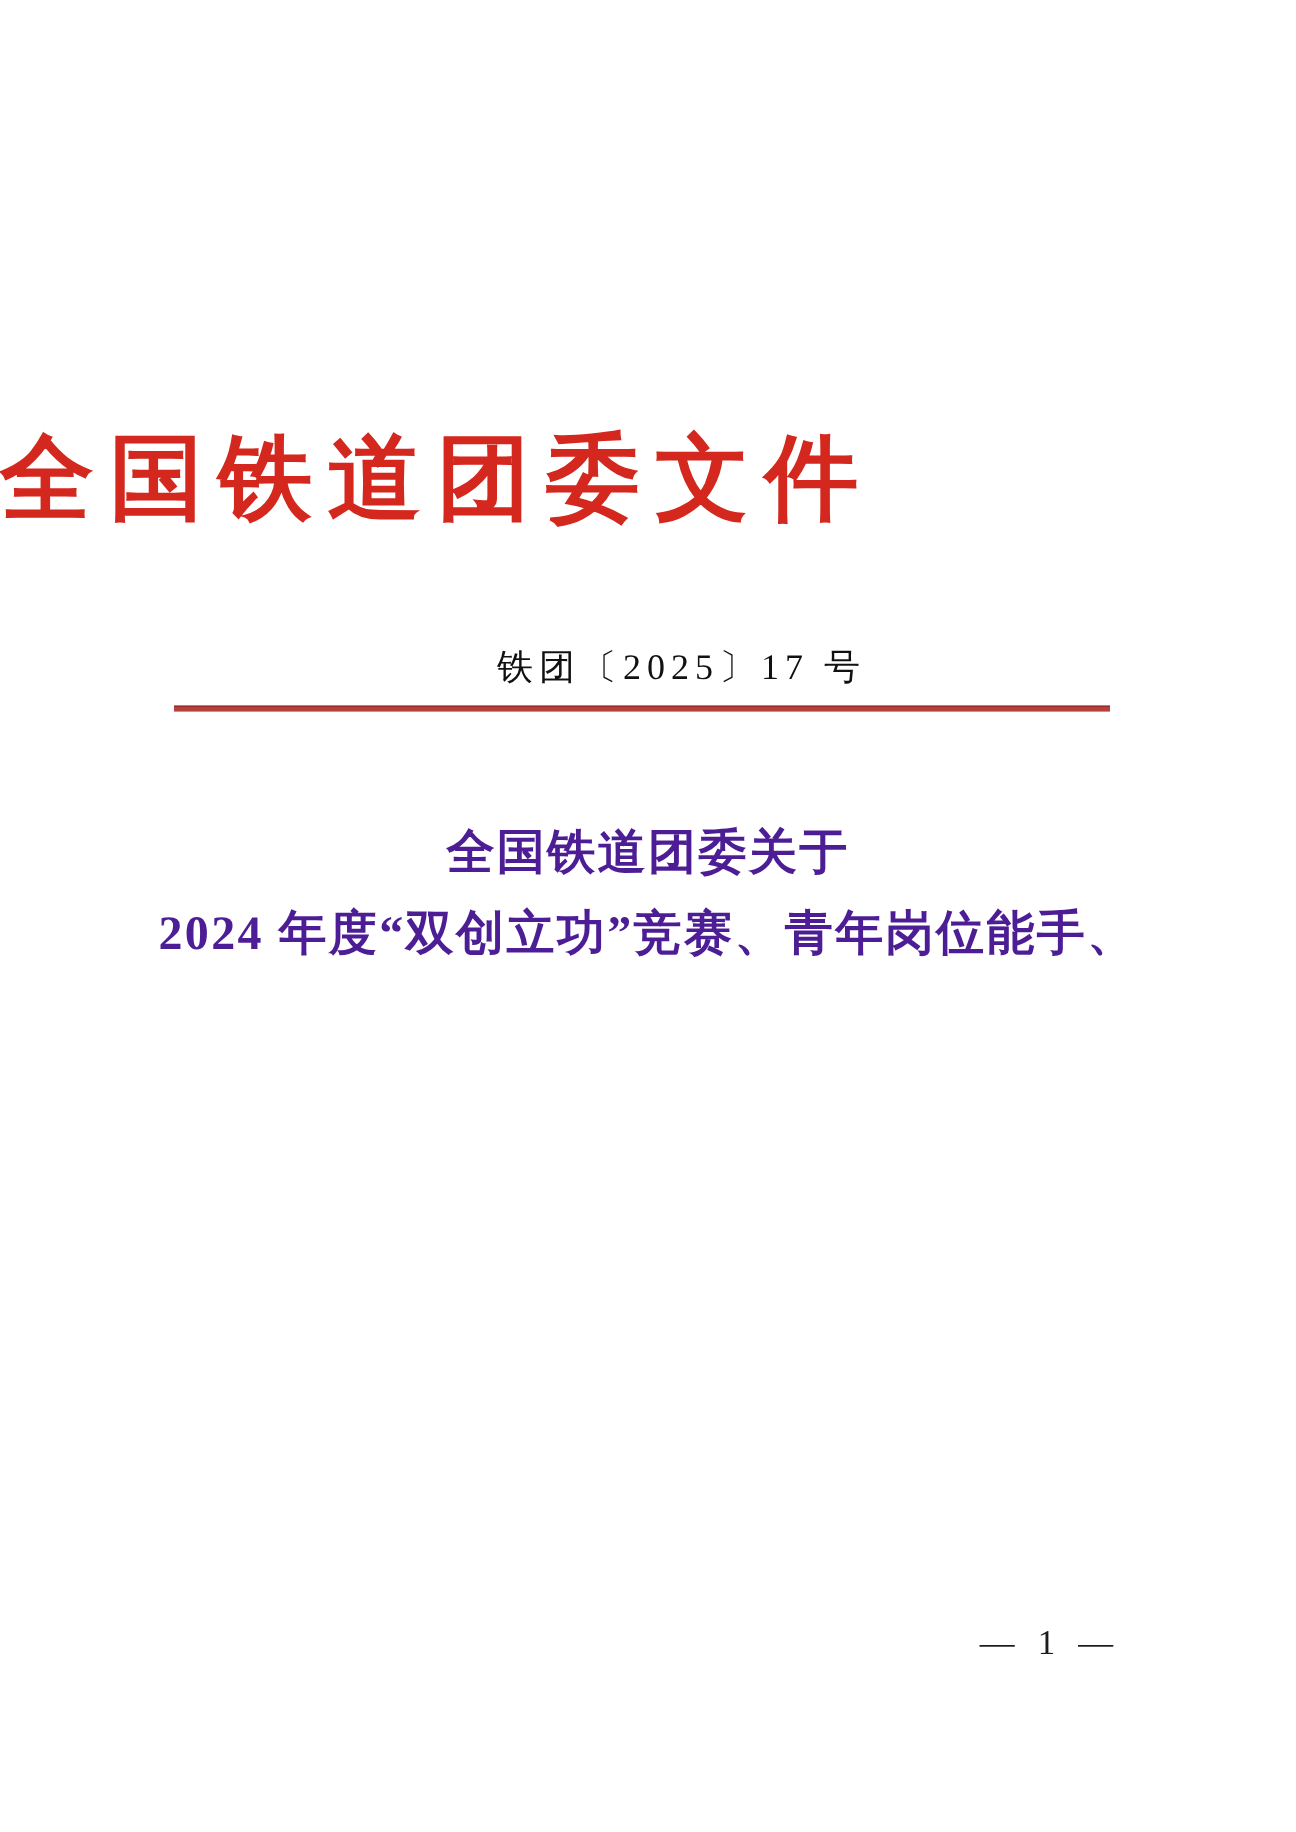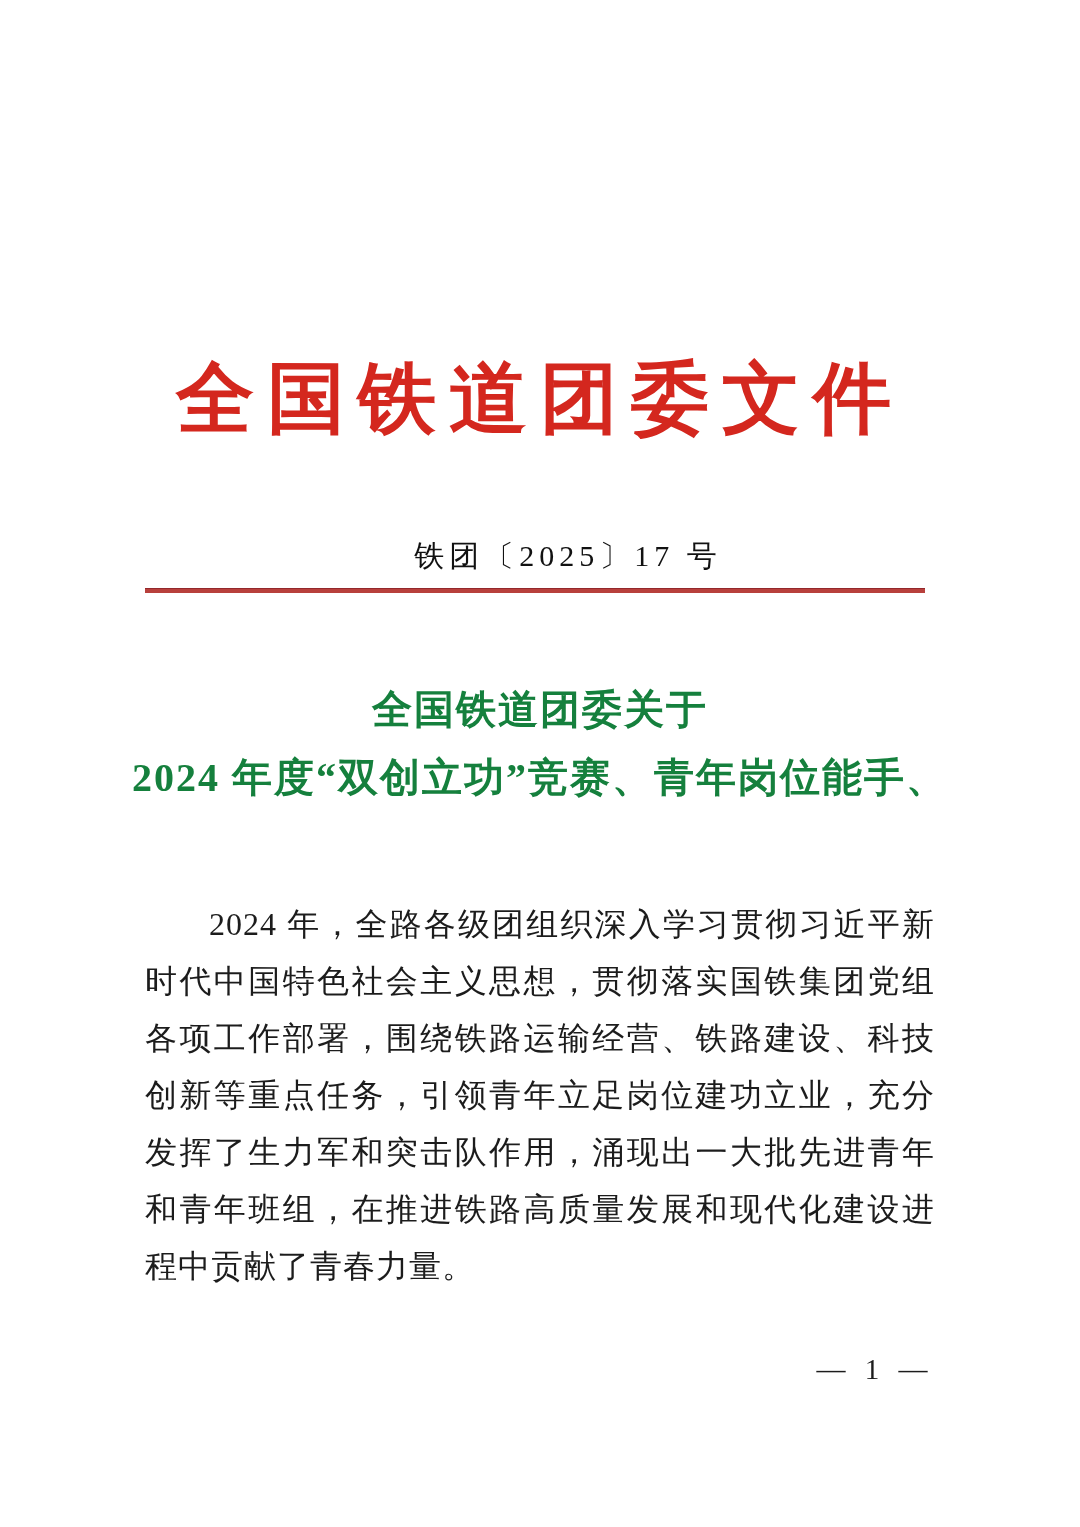--- a/index.html
+++ b/index.html
@@ -14,21 +14,20 @@
     background: #ffffff;
     font-family: "Liberation Serif", "DejaVu Serif", serif;
     color: #1a1a1a;
     overflow: hidden;
   }
   .red-header {
     position: absolute;
     top: 352px;
     left: 0;
     width: 100%;
-    text-align: center;
     font-size: 78px;
     font-weight: bold;
     color: #d4271e;
     letter-spacing: 13px;
     white-space: nowrap;
     line-height: 1.2;
   }
   .doc-number {
     position: absolute;
     top: 536px;
@@ -52,21 +51,21 @@
   }
   .doc-title {
     position: absolute;
     top: 676px;
     left: 90px;
     width: 900px;
     text-align: center;
     font-weight: bold;
     font-size: 40px;
     line-height: 68px;
-    color: #15803d;
+    color: #4c1d95;
     letter-spacing: 2px;
   }
   .doc-body {
     position: absolute;
     top: 896px;
     left: 145px;
     width: 790px;
     font-size: 32px;
     line-height: 57px;
     color: #1c1c1c;
@@ -102,18 +101,17 @@
   <div class="doc-number">铁团〔2025〕17 号</div>
 
   <div class="red-line"></div>
 
   <div class="doc-title">
     <div>全国铁道团委关于</div>
     <div>2024 年度“双创立功”竞赛、青年岗位能手、</div>
   </div>
 
   <div class="doc-body">
-    <p class="indent">2024 年，全路各级团组织深入学习贯彻习近平新时代中国特色社会主义思想，贯彻落实国铁集团党组各项工作部署，围绕铁路运输经营、铁路建设、科技创新等重点任务，引领青年立足岗位建功立业，充分发挥了生力军和突击队作用，涌现出一大批先进青年和青年班组，在推进铁路高质量发展和现代化建设进程中贡献了青春力量。</p>
   </div>
 
   <div class="page-number">— 1 —</div>
 
 </div>
 
 </body></html>

